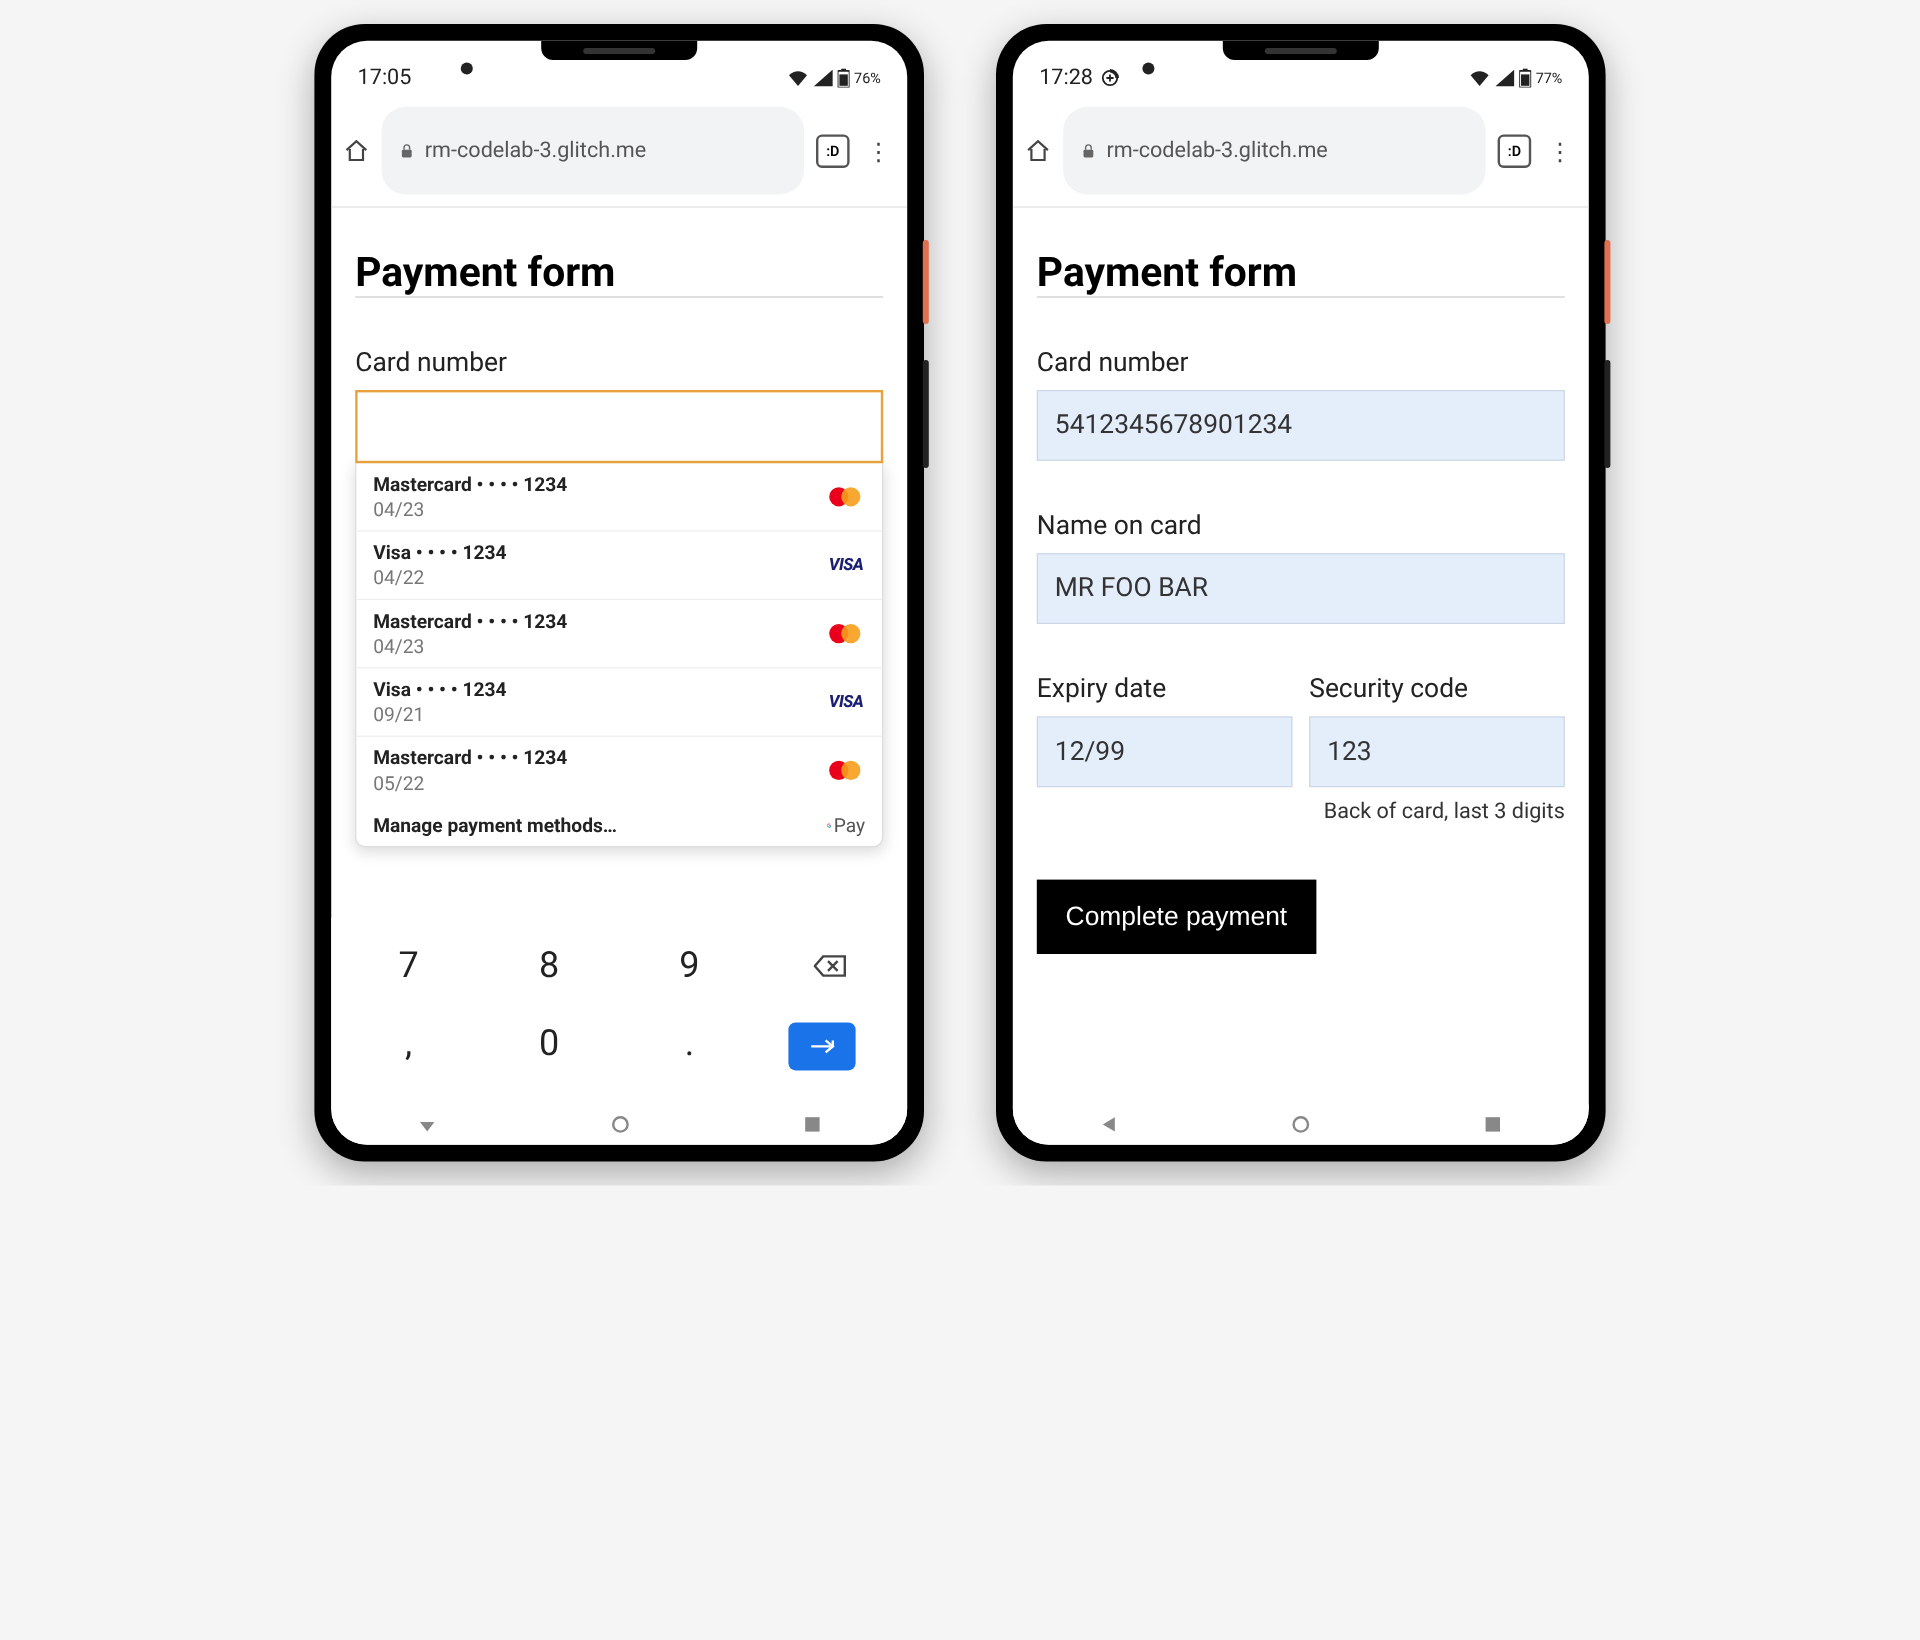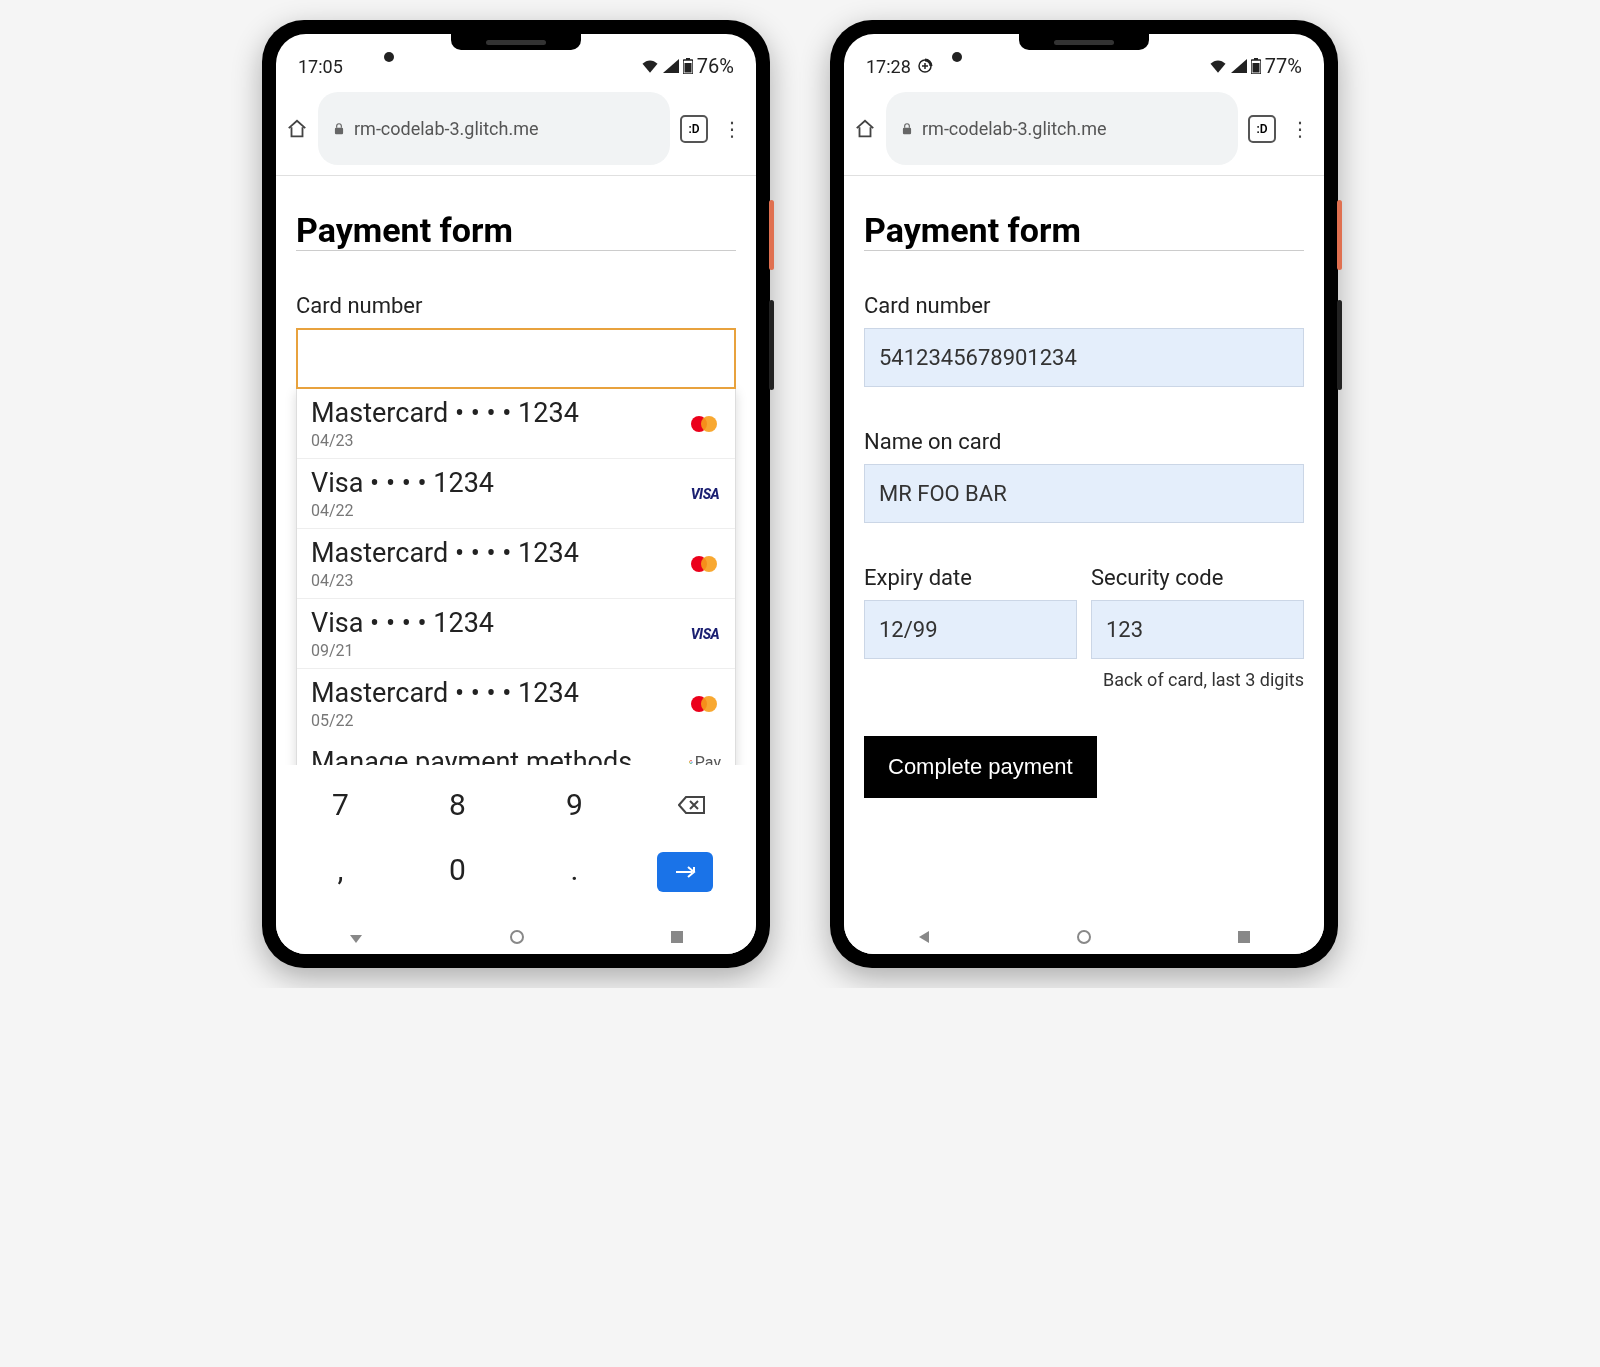--- a/index.html
+++ b/index.html
@@ -90,21 +90,21 @@
 }
 .status-left {
   display: flex;
   align-items: center;
   gap: 6px;
 }
 .status-right {
   display: flex;
   align-items: center;
   gap: 4px;
-  font-size: 20px;
+  font-size: 12px;
 }
 
 .browser-bar {
   display: flex;
   align-items: center;
   padding: 8px 10px 10px;
   gap: 10px;
   border-bottom: 1px solid #e0e0e0;
 }
 .home-ico {
@@ -207,21 +207,21 @@
 }
 .af-item {
   display: flex;
   align-items: center;
   padding: 8px 14px;
   border-bottom: 1px solid #eee;
   gap: 10px;
 }
 .af-item:last-child { border-bottom: none; }
 .af-text { flex: 1; }
-.af-title { font-size: 27px; color: #222; }
+.af-title { font-size: 16px; color: #222; font-weight: bold; }
 .af-sub { font-size: 16px; color: #777; margin-top: 2px; }
 .af-icon { width: 32px; display: flex; justify-content: center; }
 
 .mastercard-logo {
   position: relative;
   width: 28px;
   height: 18px;
 }
 .mastercard-logo::before,
 .mastercard-logo::after {

